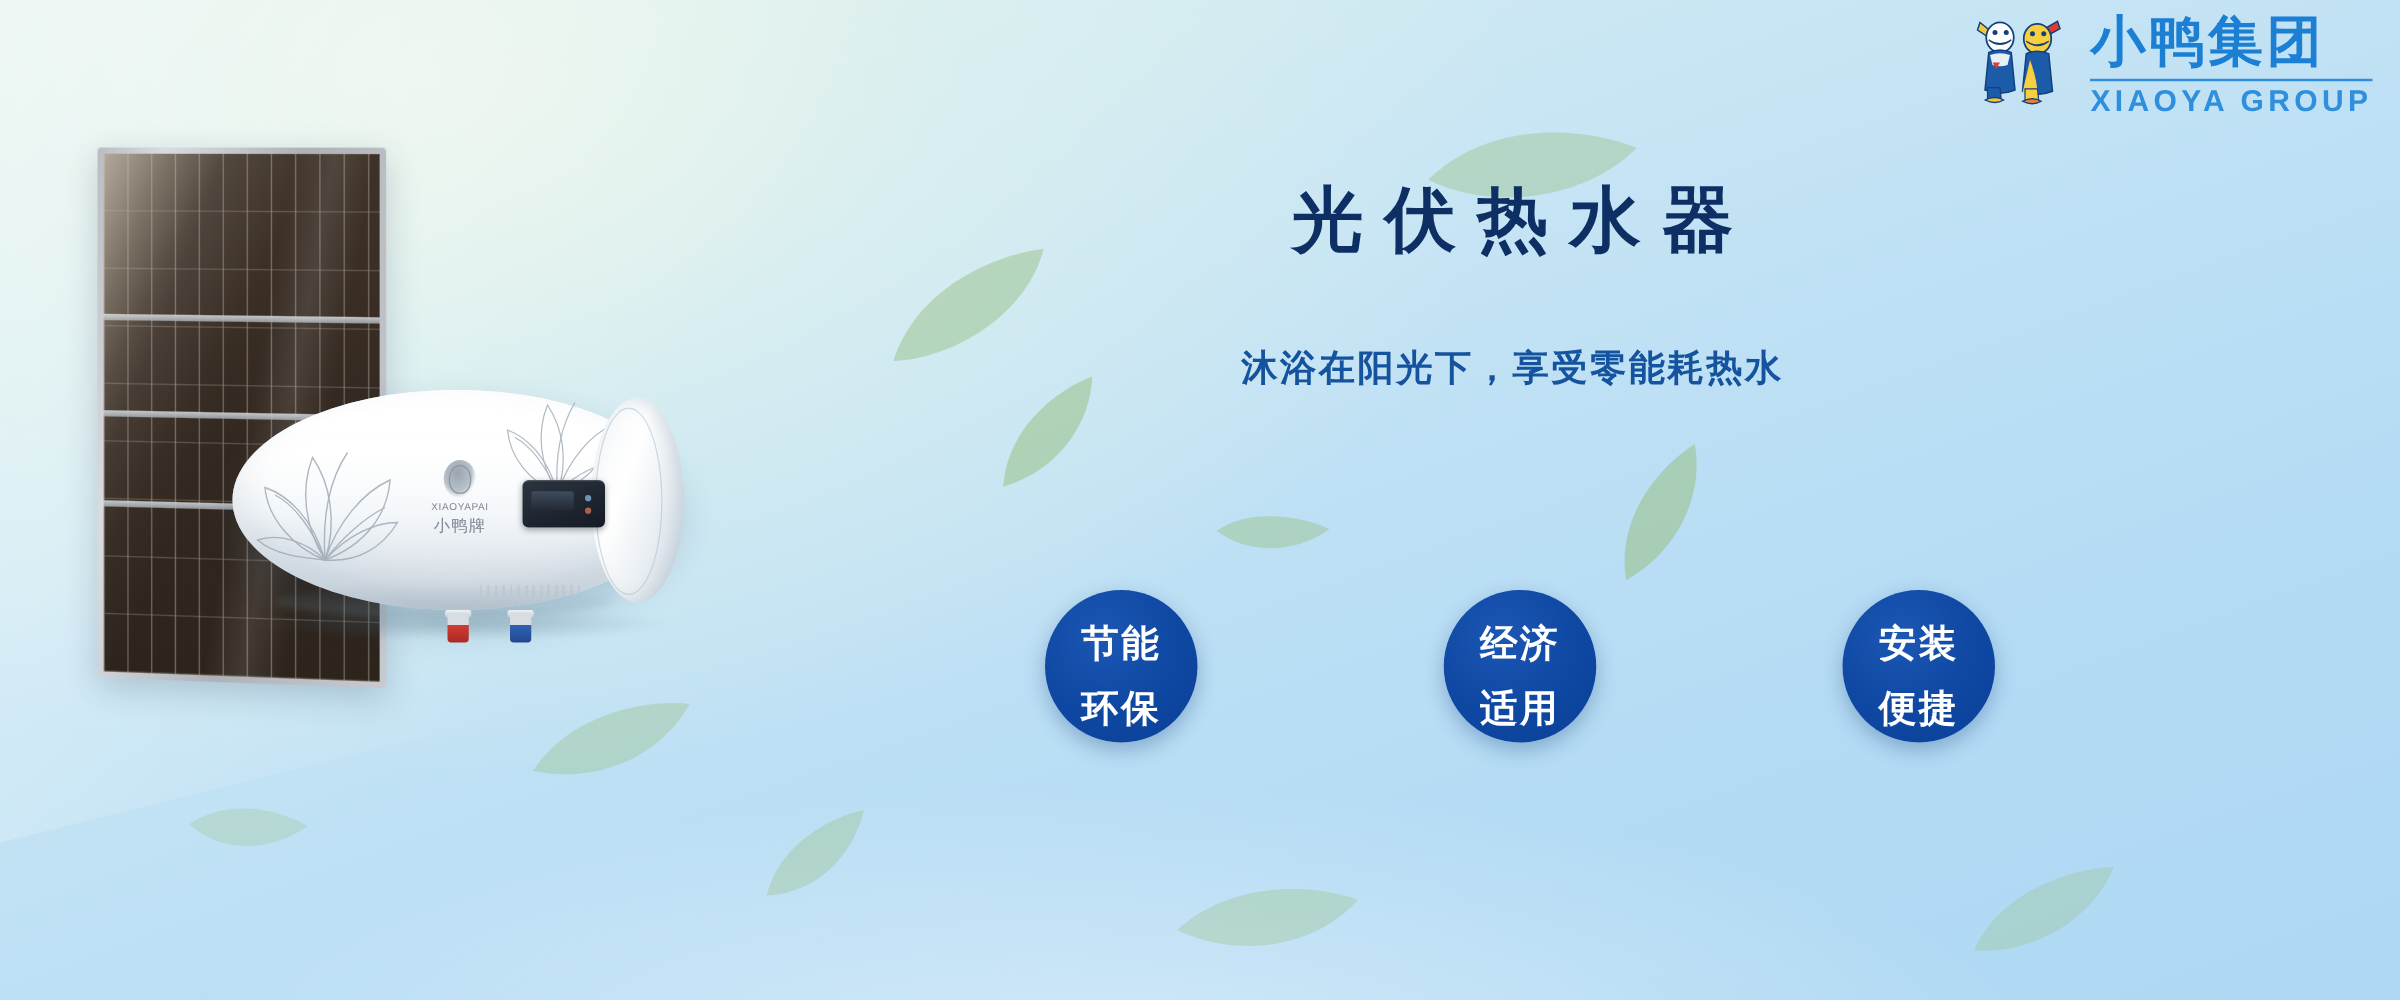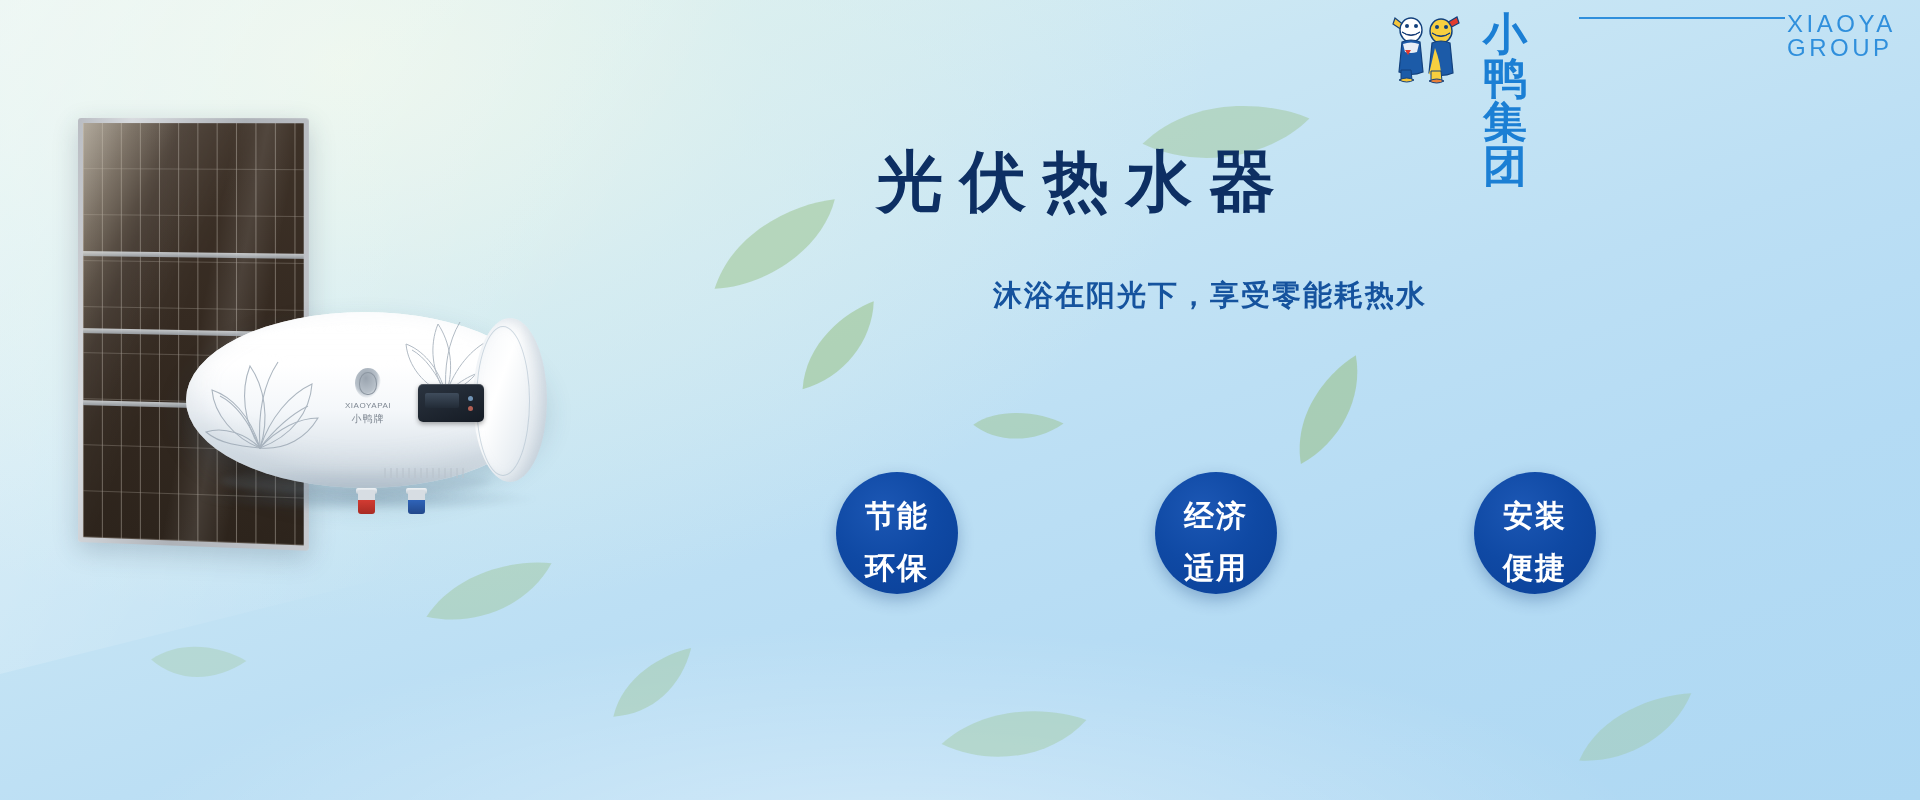--- a/index.html
+++ b/index.html
@@ -135,35 +135,35 @@
     background-image:repeating-linear-gradient(90deg,#b9c3cc 0 2px, rgba(0,0,0,0) 2px 6px);opacity:.55;}
   .heater-ground-shadow{
     position:absolute;left:196px;top:486px;width:344px;height:26px;border-radius:50%;
     background:radial-gradient(ellipse at center, rgba(80,110,135,0.28) 0%, rgba(80,110,135,0) 70%);
     filter:blur(2px);
   }
 
   
   #logo{position:absolute;right:22px;top:4px;display:flex;align-items:flex-start;gap:10px;}
   .mascots{width:88px;height:88px;position:relative;flex:0 0 auto;}
-  .logo-text{display:flex;flex-direction:row;gap:2px;padding-top:8px;}
+  .logo-text{display:flex;flex-direction:column;gap:2px;padding-top:8px;}
   .logo-cn{
     font-size:44px;font-weight:700;color:#1b7fd4;letter-spacing:3px;line-height:1;
     font-family:"Liberation Sans","DejaVu Sans",sans-serif;
   }
   .logo-rule{height:2px;background:#2f8fdc;margin:5px 0 3px 0;width:100%;}
   .logo-en{
-    font-size:24px;font-weight:400;color:#2f8fdc;letter-spacing:3.5px;line-height:1;
+    font-size:24px;font-weight:700;color:#2f8fdc;letter-spacing:3.5px;line-height:1;
   }
 
   
   #headline{
     position:absolute;left:860px;top:148px;width:700px;
-    text-align:left;
-    font-size:66px;font-weight:700;color:#0d2f63;letter-spacing:17px;line-height:1;
+    text-align:center;
+    font-size:57px;font-weight:700;color:#0d2f63;letter-spacing:17px;line-height:1;
     text-indent:17px;
     white-space:nowrap;
   }
   #subtitle{
     position:absolute;left:860px;top:278px;width:700px;text-align:center;
     font-size:29px;font-weight:700;color:#15539e;letter-spacing:2px;line-height:1.2;
     white-space:nowrap;
   }
   #badges{
     position:absolute;left:836px;top:468px;width:760px;height:130px;
@@ -280,21 +280,21 @@
           <path d="M50 80 C66 64 84 56 99 56 C88 73 71 82 50 80 Z"></path>
           <path d="M50 80 C48 54 52 28 64 8"></path>
           <path d="M50 80 C41 60 29 43 16 36"></path>
         </g>
       </svg>
     </div>
 
     <div class="brand-mark">
       <div class="brand-duck"></div>
       <div>XIAOYAPAI</div>
-      <div style="font-size:10px;margin-top:2px;letter-spacing:1px;">小鸭牌</div>
+      <div style="font-size:13px;margin-top:2px;letter-spacing:1px;">小鸭牌</div>
     </div>
 
     <div class="vent-lines"></div>
 
     <div class="tank-cap"></div>
     <div class="tank-cap-ring"></div>
 
     <div class="display-panel">
       <div class="display-screen"></div>
       <div class="display-dot d1"></div>

